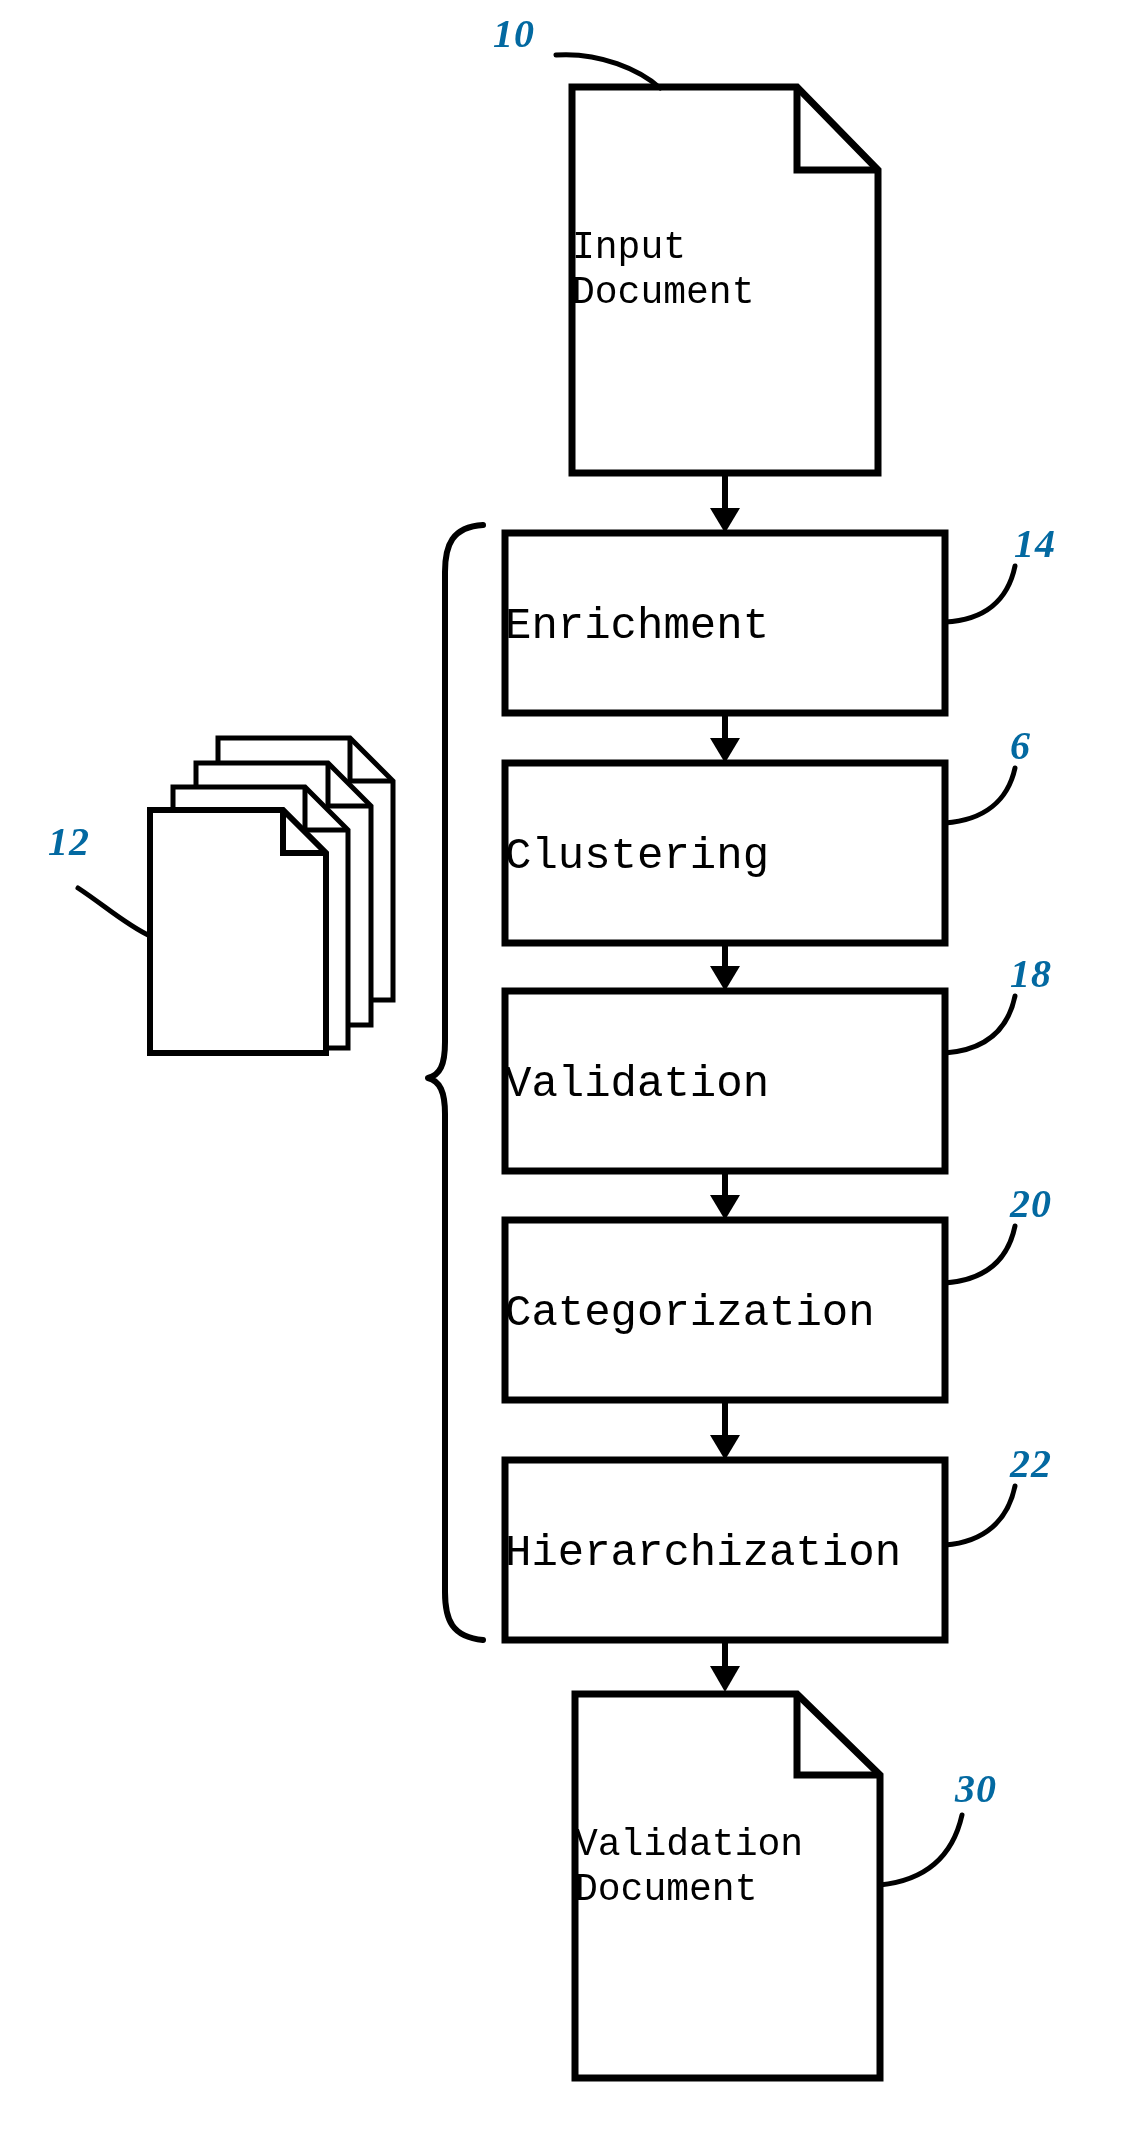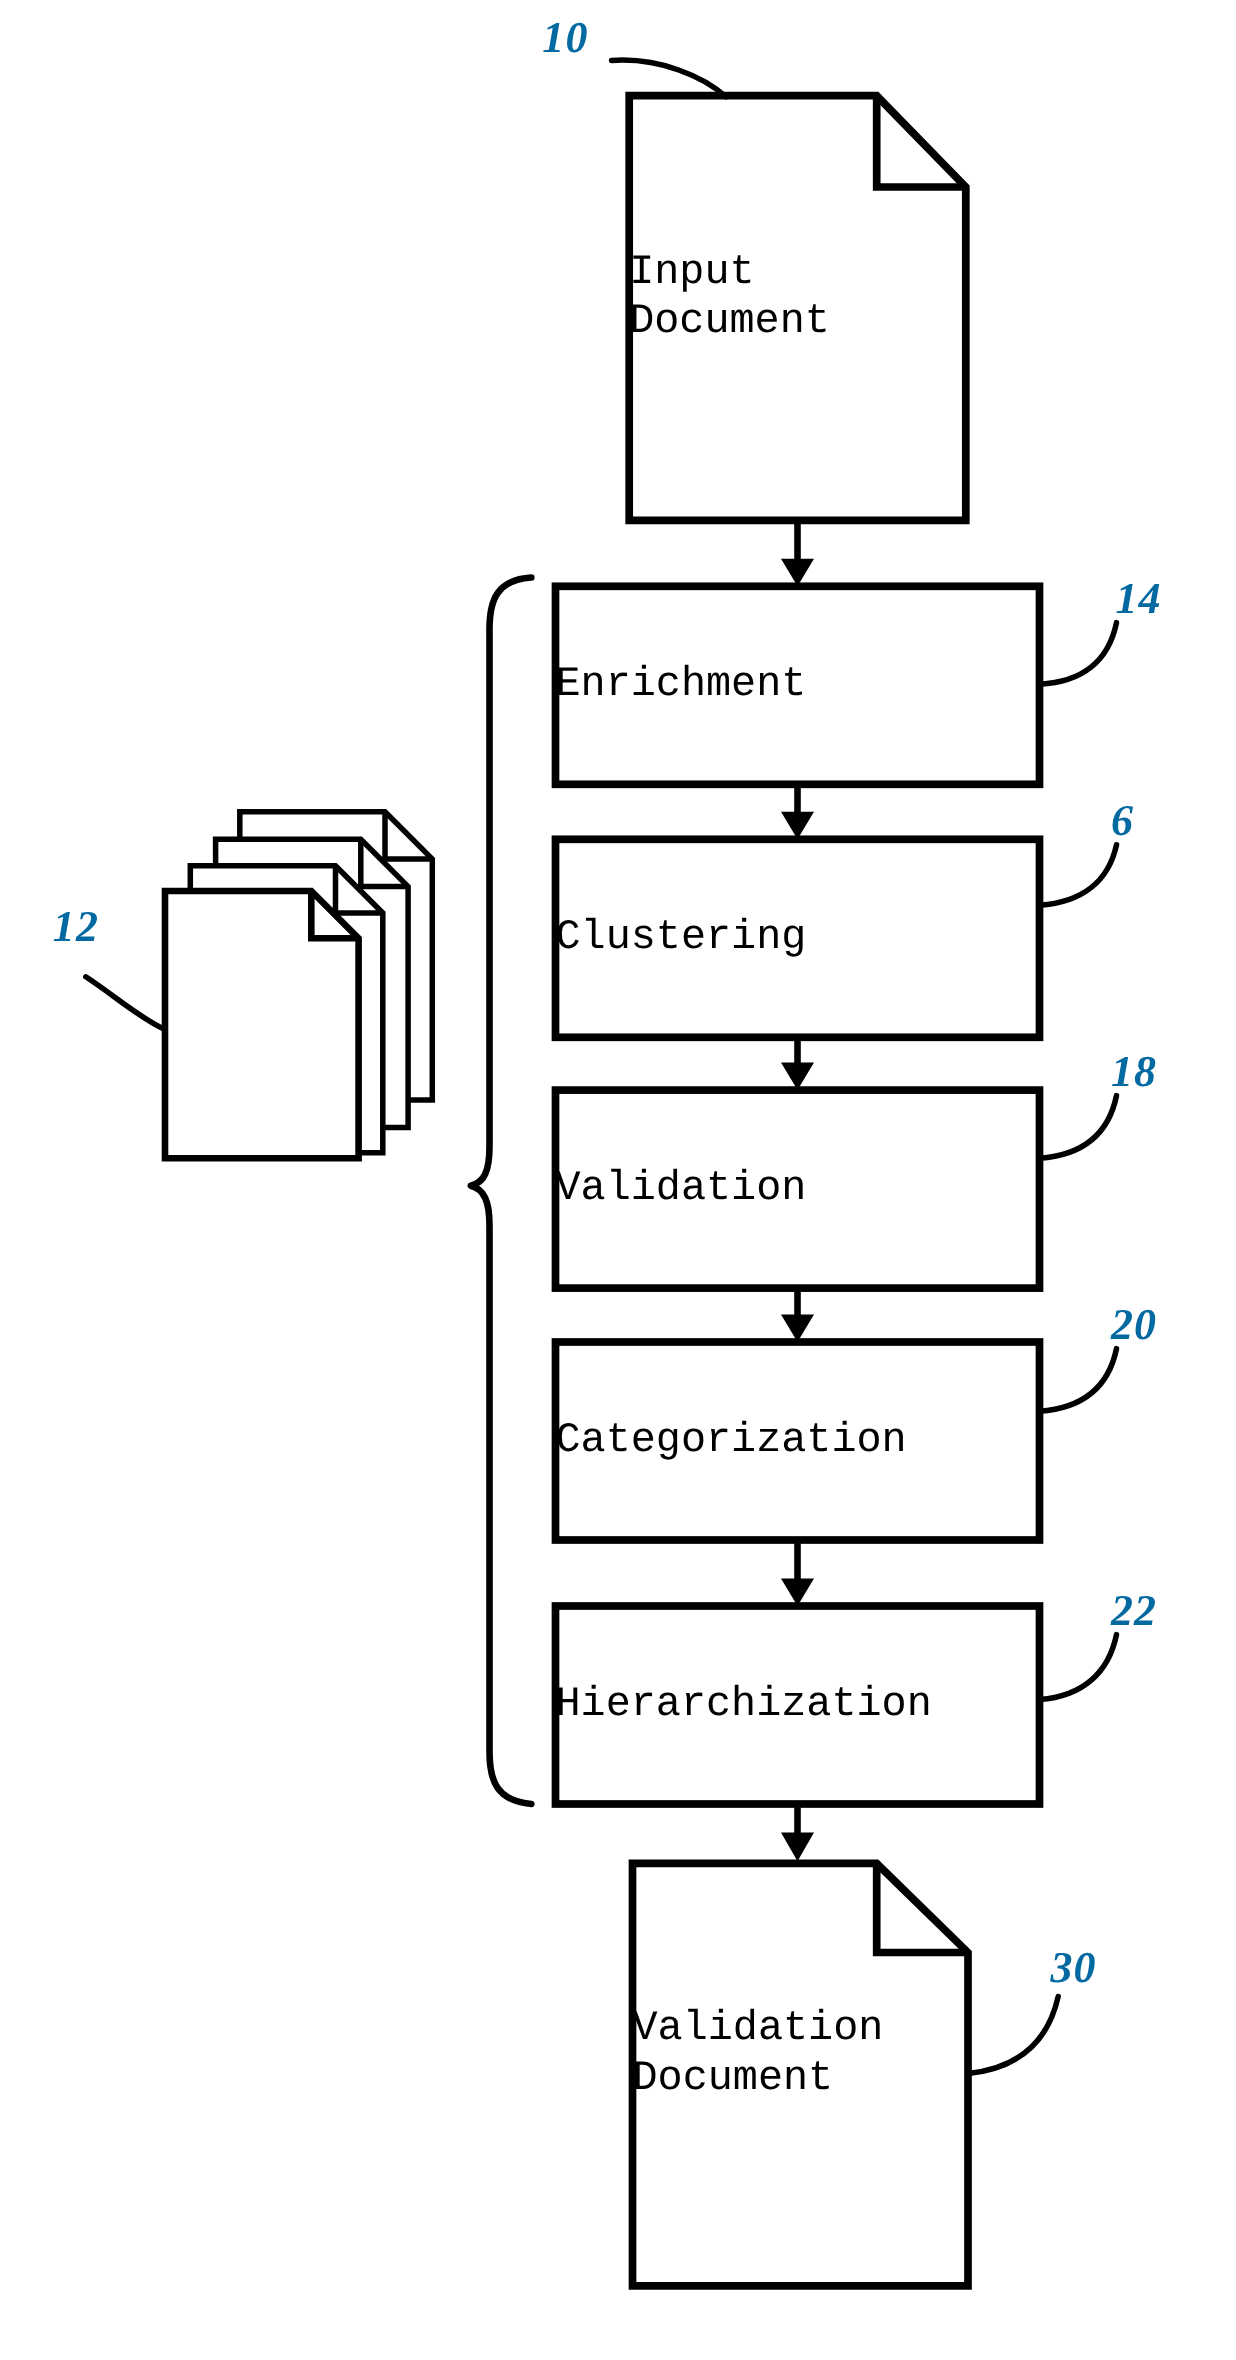--- a/index.html
+++ b/index.html
@@ -30,21 +30,21 @@
   .stack-label {
     position: absolute;
     font-family: Liberation Mono, monospace;
     color: #000000;
     text-align: left;
     line-height: 1.18;
     white-space: pre-line;
     pointer-events: none;
   }
   .box-label {
-    font-size: 38px;
+    font-size: 44px;
   }
   .doc-label {
     font-size: 38px;
   }
   .stack-label {
     font-size: 35px;
   }
   .ref-num {
     position: absolute;
     font-family: "Liberation Serif", serif;

